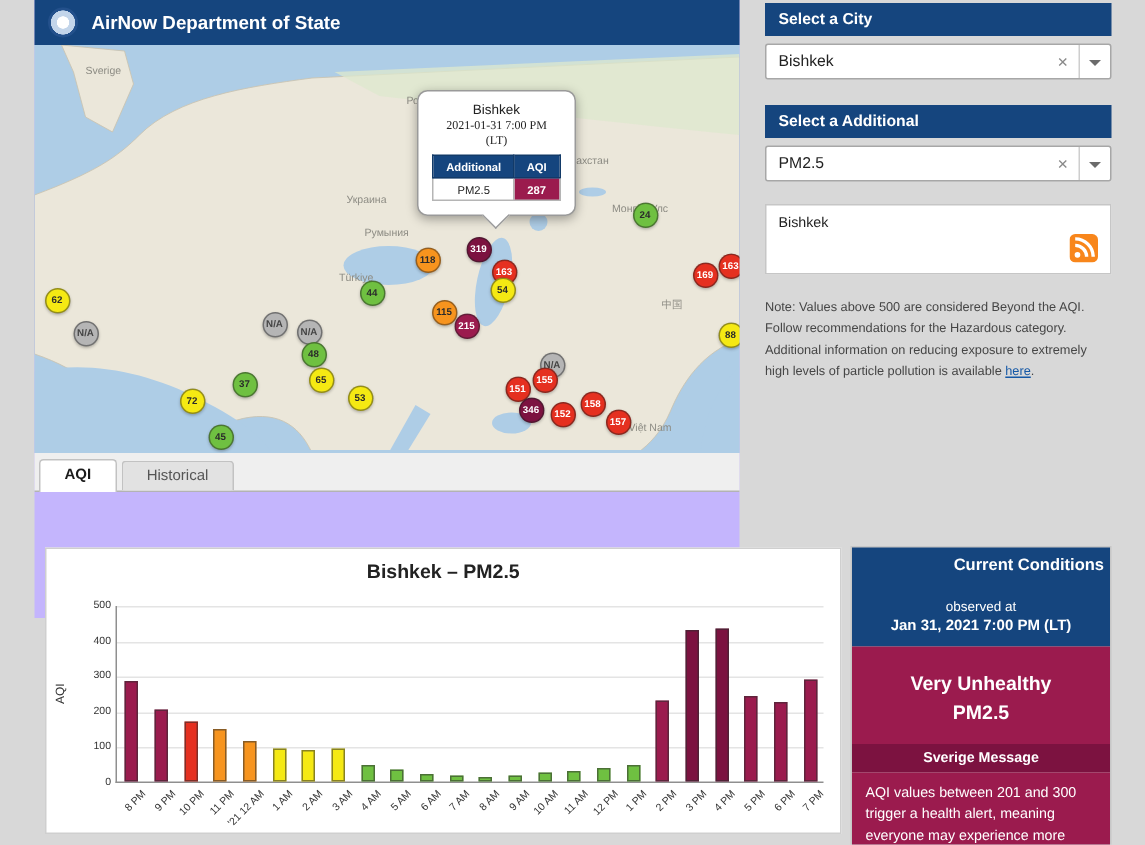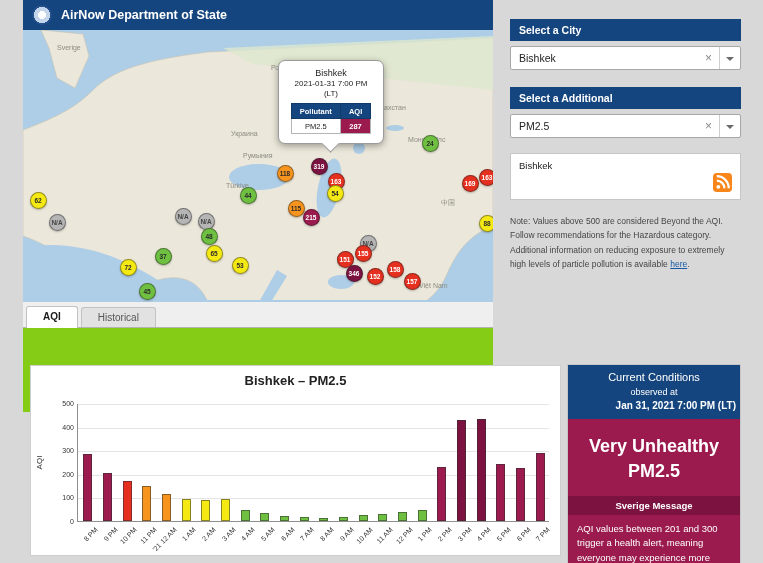--- a/index.html
+++ b/index.html
@@ -1,59 +1,59 @@
 <!DOCTYPE html>
 <html><head>
 <meta charset="utf-8">
 <style>
   * { box-sizing: border-box; }
   html,body { margin:0; padding:0; }
   body { width:763px; height:563px; background:#d8d8d8; font-family:"Liberation Sans",sans-serif; }
   .page { position:relative; width:763px; height:563px; overflow:hidden; }
 
   
-  .main-panel { position:absolute; left:23px; top:0; width:470px; height:412px; background:#84cc16; }
+  .main-panel { position:absolute; left:23px; top:0; width:470px; height:412px; background:#c4b5fd; }
   .app-header { height:30px; background:#15457e; display:flex; align-items:center; gap:9px; padding:0 9px; }
   .seal { width:20px; height:20px; border-radius:50%; background:radial-gradient(circle,#ffffff 28%,#c3d5ea 30% 56%,#23508b 58%);
           display:flex; align-items:center; justify-content:center; flex:0 0 auto; }
   .seal::after { content:"★"; color:#fff; font-size:8px; line-height:1; }
   .app-title { color:#fff; font-size:12.5px; font-weight:bold; margin:0; }
 
   
   .map { position:absolute; left:0; top:30px; width:470px; height:272px; background:#aecde6; overflow:hidden; cursor:grab; }
   .map svg.basemap { position:absolute; left:0; top:0; }
   .map-label { position:absolute; font-size:7px; color:#8d8c84; white-space:nowrap; z-index:2; pointer-events:none; }
   .marker { position:absolute; width:17px; height:17px; border-radius:50%; border:1px solid rgba(30,30,30,.45);
             display:flex; align-items:center; justify-content:center; font-size:6.5px; font-weight:bold; z-index:5;
             box-shadow:0 1px 2px rgba(0,0,0,.25); }
 
   
   .popup { position:absolute; left:255px; top:30px; width:106px; background:#fff; border:1px solid #9a9a9a; border-radius:7px;
            box-shadow:0 2px 7px rgba(0,0,0,.35); padding:7px 5px 9px; text-align:center; z-index:20; }
   .popup-city { font-size:9px; color:#222; }
-  .popup-date, .popup-tz { font-size:8px; color:#222; margin-top:1px; }
+  .popup-date, .popup-tz { font-size:8px; color:#222; margin-top:1px;font-family:Liberation Serif, serif; }
   .popup table { margin:5px auto 0; border-collapse:collapse; }
   .popup th { background:#15457e; color:#fff; font-size:7.5px; font-weight:bold; padding:2.5px 8px; border:1px solid #123a68; }
   .popup td { font-size:7.5px; color:#222; padding:2.5px 8px; border:1px solid #b5b5b5; background:#fff; }
   .popup td.aqi-cell { color:#fff; font-weight:bold; }
   .popup-arrow { position:absolute; left:50%; bottom:-7px; width:13px; height:13px; margin-left:-7px; background:#fff;
                  border-right:1px solid #9a9a9a; border-bottom:1px solid #9a9a9a; transform:rotate(45deg); }
 
   
   .tabs { position:absolute; left:0; top:302px; width:470px; height:26px; background:#efefef; border-bottom:1px solid #b3b3b3;
           display:flex; align-items:flex-end; gap:3px; padding:3px 3px 0; }
   .tab { background:#e2e2e2; border:1px solid #c2c2c2; border-bottom:none; border-radius:3px 3px 0 0;
          font-size:10px; color:#555; padding:4px 16px 4px; cursor:pointer; }
   .tab.active { background:#fff; color:#1a1a1a; font-weight:bold; margin-bottom:-1px; padding-bottom:6px; }
 
   .learn { position:absolute; left:0; top:329px; width:470px; margin:0; padding:5px 6px; font-size:9.5px; color:#333; }
   a.inline-link { color:#1558a6; text-decoration:underline; cursor:pointer; }
 
   
-  .sidebar { position:absolute; left:510px; top:19px; width:231px; }
+  .sidebar { position:absolute; left:510px; top:2px; width:231px; }
   .side-header { background:#15457e; color:#fff; font-size:10.5px; font-weight:bold; padding:5px 9px; }
   .select2 { margin-top:5px; background:#fff; border:1px solid #a7a7a7; border-radius:2px; height:24px;
              display:flex; align-items:center; font-size:10.5px; color:#222; padding-left:8px; cursor:pointer; }
   .select2 .val { flex:1; }
   .clear-x { color:#8a8a8a; font-size:12px; padding:0 7px; cursor:pointer; }
   .caret-box { width:21px; align-self:stretch; border-left:1px solid #cecece; display:flex; align-items:center; justify-content:center; }
   .caret { width:0; height:0; border:4px solid transparent; border-top-color:#6b6b6b; margin-top:5px; }
   .gap16 { height:17px; } .gap14 { height:15px; }
   .feed-box { position:relative; background:#fff; border:1px solid #c6c6c6; height:47px; }
   .feed-city { position:absolute; left:8px; top:6px; font-size:9.5px; color:#222; }
@@ -67,26 +67,26 @@
   .plot { position:absolute; left:46px; top:38px; width:472px; height:118px; border-left:1px solid #8f8f8f; border-bottom:1px solid #8f8f8f; }
   .gridline { position:absolute; left:0; right:0; height:1px; background:#e4e4e4; }
   .ytick { position:absolute; left:-32px; width:28px; text-align:right; font-size:7px; color:#333; }
   .bar { position:absolute; bottom:0; width:9px; border:1px solid rgba(45,45,45,.55); }
   .xlab { position:absolute; top:122px; font-size:7px; color:#333; white-space:nowrap;
           transform-origin:100% 0; transform:translateX(-100%) rotate(-45deg); }
 
   
   .conditions { position:absolute; left:568px; top:365px; width:172px; box-shadow:0 0 0 1px rgba(0,0,0,.08); }
   .cc-top { background:#15457e; color:#fff; text-align:center; padding:6px 4px 8px; }
-  .cc-title { font-size:11px; font-weight:normal; }
-  .cc-observed { font-size:9px; margin-top:4px; }
-  .cc-date { font-size:10px; font-weight:bold; margin-top:3px;text-align:right; }
+  .cc-title { font-size:11px; font-weight:bold;text-align:right; }
+  .cc-observed { font-size:9px; margin-top:16px; }
+  .cc-date { font-size:10px; font-weight:bold; margin-top:3px; }
   .cc-aqi { color:#fff; text-align:center; padding:13px 6px 14px; }
   .cc-aqi .l1 { font-size:14.5px; font-weight:bold; }
-  .cc-aqi .l2, .cc-aqi .l3 { font-size:18px; font-weight:bold; margin-top:4px; }
+  .cc-aqi .l2, .cc-aqi .l3 { font-size:13px; font-weight:bold; margin-top:4px; }
   .cc-hm-head { color:#fff; text-align:center; font-size:9.5px; font-weight:bold; padding:4px 2px; }
   .cc-hm-body { color:#fff; font-size:9.5px; line-height:1.5; padding:7px 9px 11px; }
 </style>
 </head>
 <body>
 
 <div class="page">
 
   <div class="main-panel">
     <div class="app-header">
@@ -152,21 +152,21 @@
           <div class="marker" style="left: 398.5px; top: 104.5px; background: rgb(111, 192, 65); color: rgb(43, 43, 43);">24</div>
         </div>
 
       <div class="popup">
         <div class="popup-city">Bishkek</div>
         <div class="popup-date">2021-01-31 7:00 PM</div>
         <div class="popup-tz">(LT)</div>
         <table>
           <tbody>
               <tr>
-            <th>Pollutant</th>
+            <th>Additional</th>
             <th>AQI</th>
           </tr>
           <tr>
             <td>PM2.5</td>
             <td class="aqi-cell" style="background: rgb(155, 27, 78);">287</td>
           </tr>
         </tbody>
           </table>
         <div class="popup-arrow"></div>
       </div>

